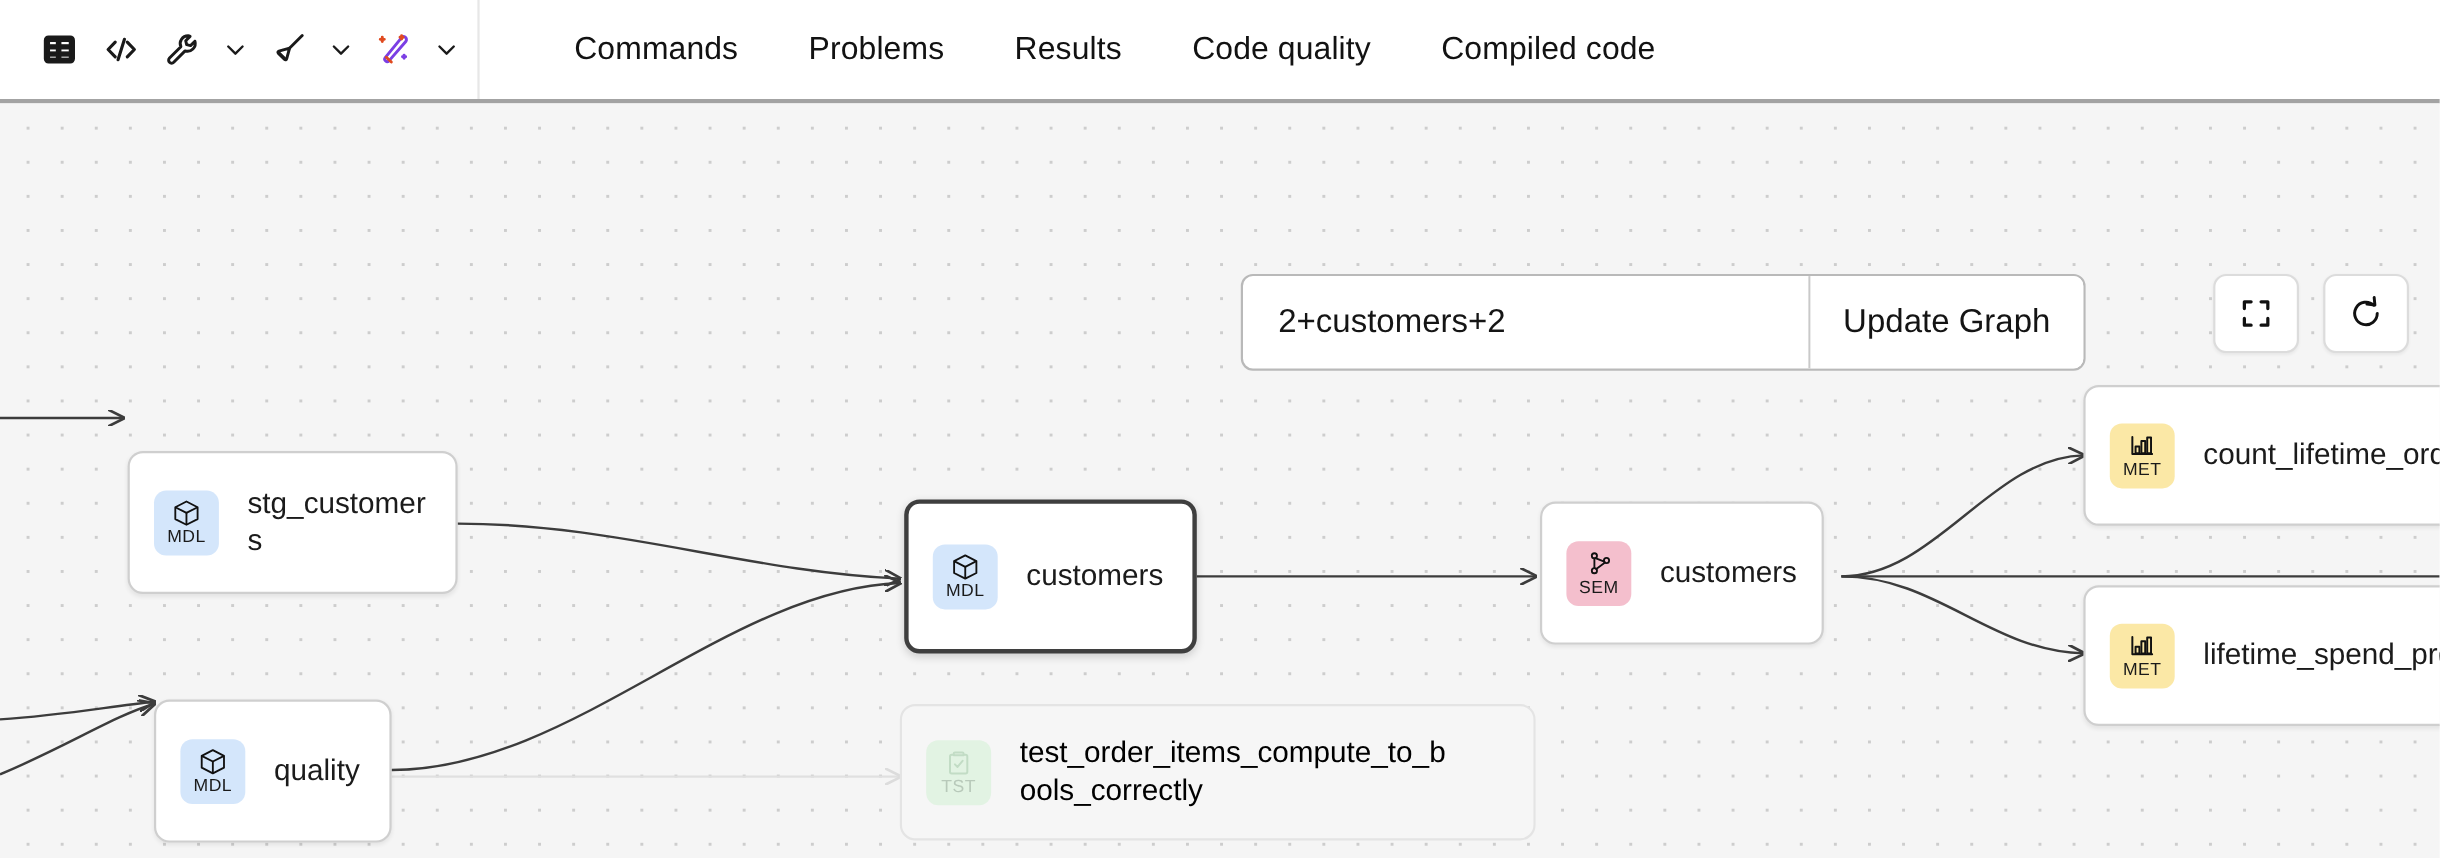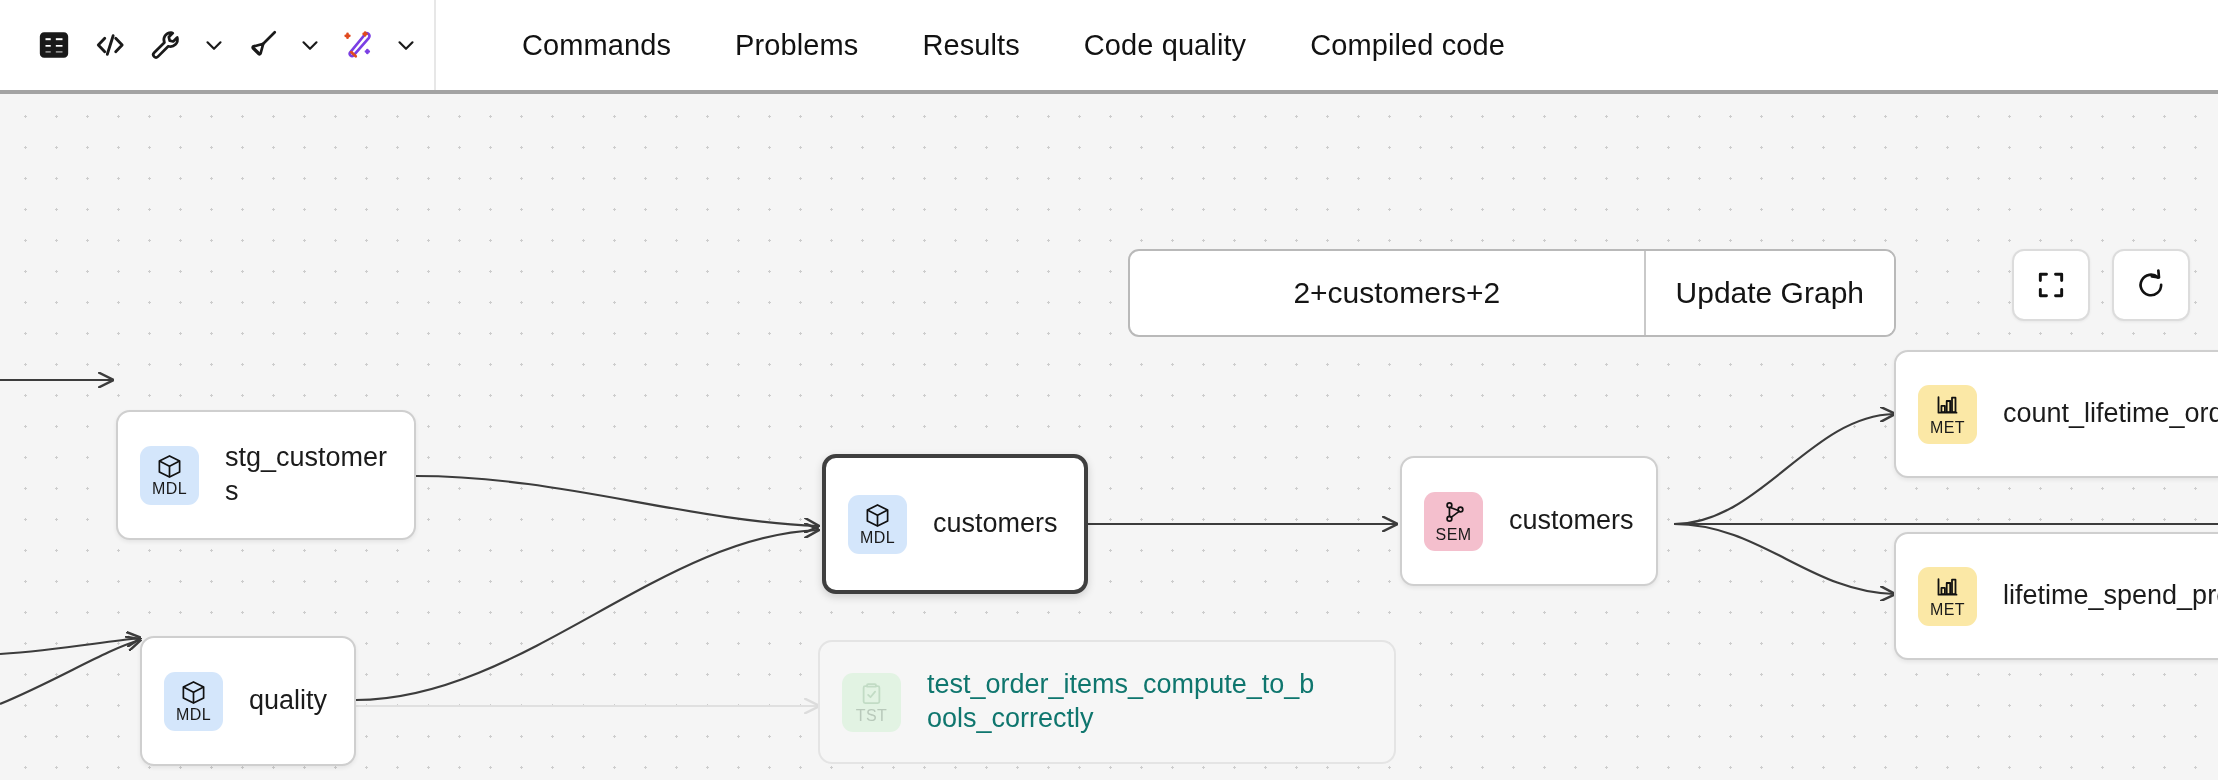--- a/index.html
+++ b/index.html
@@ -118,42 +118,41 @@
   .badge.tst { background: #e2f3e3; }
   .badge.tst .badge-label { color: #b8c9ba; }
   .node-title {
     margin-left: 26px;
     margin-right: 18px;
     font-size: 27px;
     color: #1b1b1b;
     line-height: 1.25;
     word-break: break-word;
   }
-  .node.dim .node-title { color: #0f766e; }
+  .node.dim .node-title { color: #000000; }
 
   
   .query-bar {
     position: absolute;
     left: 1128px; top: 155px;
     width: 768px; height: 88px;
     display: flex;
     background: #ffffff;
     border: 2px solid #b9b9b9;
     border-radius: 11px;
     overflow: hidden;
   }
   .query-input {
     flex: 1 1 auto;
     border: none; outline: none;
-    padding-left: 20px;
+    padding-left: 32px;
     font-size: 30px;
     font-family: "Liberation Sans", sans-serif;
     color: #151515;
     background: transparent;
-    text-align: center;
   }
   .query-input::placeholder { color: #9a9a9a; }
   .query-divider { width: 2px; background: #c9c9c9; }
   .update-btn {
     flex: 0 0 auto;
     display: flex; align-items: center; justify-content: center;
     padding: 0 30px;
     font-size: 30px;
     color: #141414;
     background: #ffffff;

